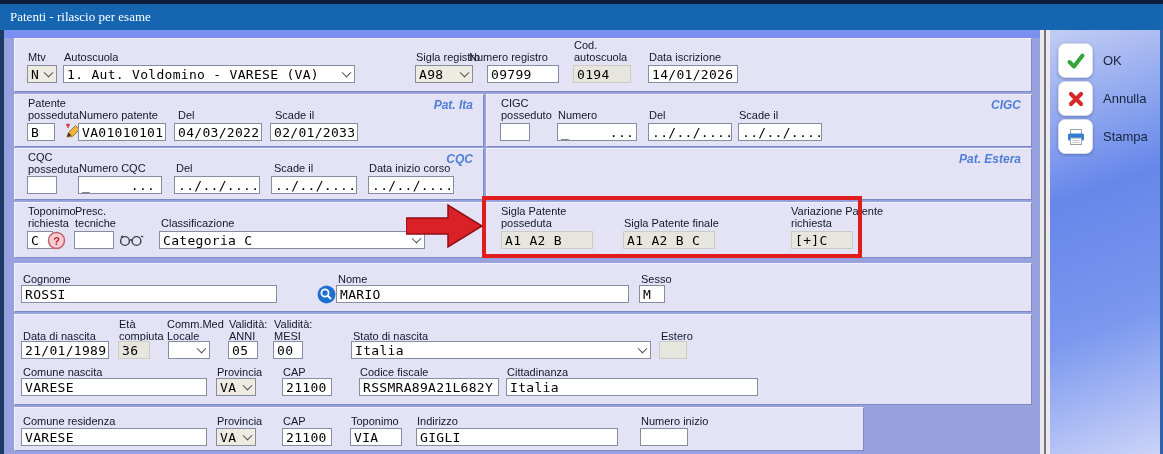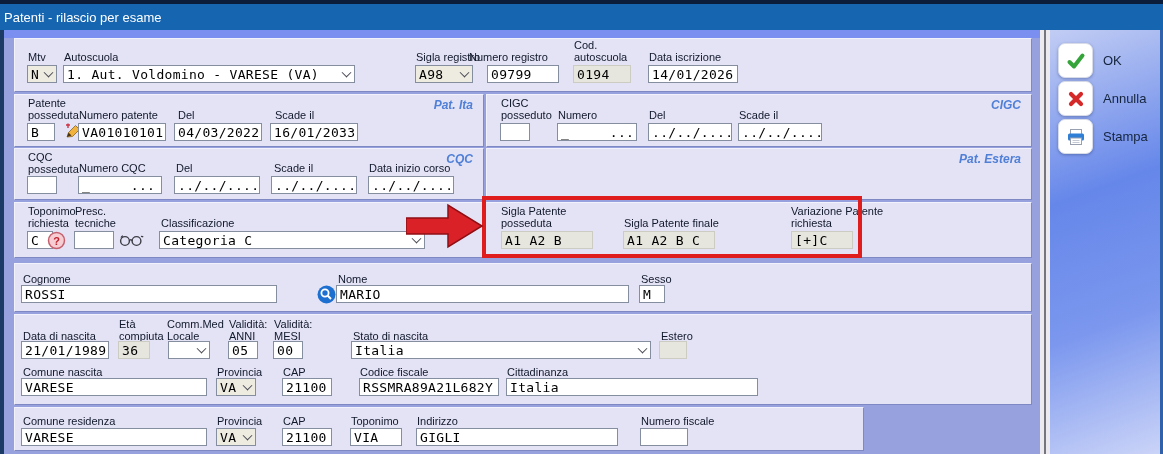--- a/index.html
+++ b/index.html
@@ -3,21 +3,21 @@
 <meta charset="utf-8">
 <style>
   html,body{margin:0;padding:0;}
   body{
     width:1163px;height:454px;position:relative;overflow:hidden;
     background:#96a1de;font-family:"Liberation Sans",sans-serif;
   }
   
   #top-strip{position:absolute;left:0;top:0;width:1163px;height:4px;background:#0b1d3a;}
   #title-bar{position:absolute;left:0;top:4px;width:1163px;height:26px;background:#1565b0;
-    color:#fff;font-size:13px;display:flex;align-items:center;padding-left:4px;box-sizing:border-box;}
+    color:#fff;font-size:13px;display:flex;align-items:center;padding-left:10px;box-sizing:border-box;font-family:Liberation Serif, serif;}
   #left-border{position:absolute;left:0;top:30px;width:4px;height:424px;background:#1c3a66;}
   #right-border{position:absolute;left:1160px;top:30px;width:3px;height:424px;background:#2f62aa;}
   #form-area{position:absolute;left:4px;top:30px;width:1036px;height:424px;background:#96a1de;}
   #form-area::before{content:"";position:absolute;left:0;top:0;width:100%;height:8px;background:#7b8ff0;}
   #splitter{position:absolute;left:1040px;top:30px;width:10px;height:424px;background:#eceaee;}
   #splitter .bar{position:absolute;left:4px;top:0;width:2px;height:100%;background:#75757d;}
   #sidebar{position:absolute;left:1050px;top:30px;width:110px;height:424px;
     background:linear-gradient(160deg,#c2cdf4 0%,#6687ea 38%,#7b97ee 68%,#cbd4f8 100%);}
   
   .sec{position:absolute;background:#e4e3f6;box-sizing:border-box;
@@ -87,21 +87,21 @@
         <path d="M3 3 L7 3 M5 1.5 L5 6" stroke="#cc3344" stroke-width="1.4" fill="none"></path>
         <path d="M4 15 L5.5 10.5 L12.5 3.5 L16.5 7.5 L9.5 14.5 L4 15 Z" fill="#f2b33c" stroke="#8a6420" stroke-width="0.8"></path>
         <path d="M4 15 L5.5 10.5 L8.5 13.5 Z" fill="#4a3414"></path>
       </svg>
     </div>
     <div class="lbl" style="left:64px;top:14px">Numero patente</div>
     <div class="fld" style="left:63px;top:28px;width:88px">VA01010101</div>
     <div class="lbl" style="left:163px;top:14px">Del</div>
     <div class="fld" style="left:159px;top:28px;width:88px">04/03/2022</div>
     <div class="lbl" style="left:260px;top:14px">Scade il</div>
-    <div class="fld" style="left:255px;top:28px;width:88px">16/01/2033</div>
+    <div class="fld" style="left:255px;top:28px;width:88px">02/01/2033</div>
   </div>
 
   <div class="sec" style="left:482px;top:64px;width:546px;height:53px">
     <div class="tag">CIGC</div>
     <div class="lbl wrap" style="left:14px;top:2px;width:62px">CIGC posseduto</div>
     <div class="fld" style="left:13px;top:28px;width:30px"></div>
     <div class="lbl" style="left:71px;top:14px">Numero</div>
     <div class="fld" style="left:70px;top:28px;width:80px">_     ...</div>
     <div class="lbl" style="left:162px;top:14px">Del</div>
     <div class="fld" style="left:161px;top:28px;width:84px">../../....</div>
@@ -214,21 +214,21 @@
     <div class="lbl" style="left:202px;top:7px">Provincia</div>
     <div class="fld dd beige" style="left:201px;top:20px;width:40px">
       <span>VA</span><i class="chev"></i>
     </div>
     <div class="lbl" style="left:268px;top:7px">CAP</div>
     <div class="fld" style="left:267px;top:20px;width:50px">21100</div>
     <div class="lbl" style="left:336px;top:7px">Toponimo</div>
     <div class="fld" style="left:335px;top:20px;width:52px">VIA</div>
     <div class="lbl" style="left:402px;top:7px">Indirizzo</div>
     <div class="fld" style="left:401px;top:20px;width:202px">GIGLI</div>
-    <div class="lbl" style="left:626px;top:7px">Numero fiscale</div>
+    <div class="lbl" style="left:626px;top:7px">Numero inizio</div>
     <div class="fld" style="left:625px;top:20px;width:48px"></div>
   </div>
 
   <div id="highlight-box"></div>
   <div id="highlight-arrow">
     <svg width="78" height="48" viewBox="0 0 78 48">
       <polygon points="0,16 42,16 42,3 76,24 42,45 42,32 0,32" fill="#da2128" stroke="#8f0f14" stroke-width="1.5"></polygon>
     </svg>
   </div>
 </div>

